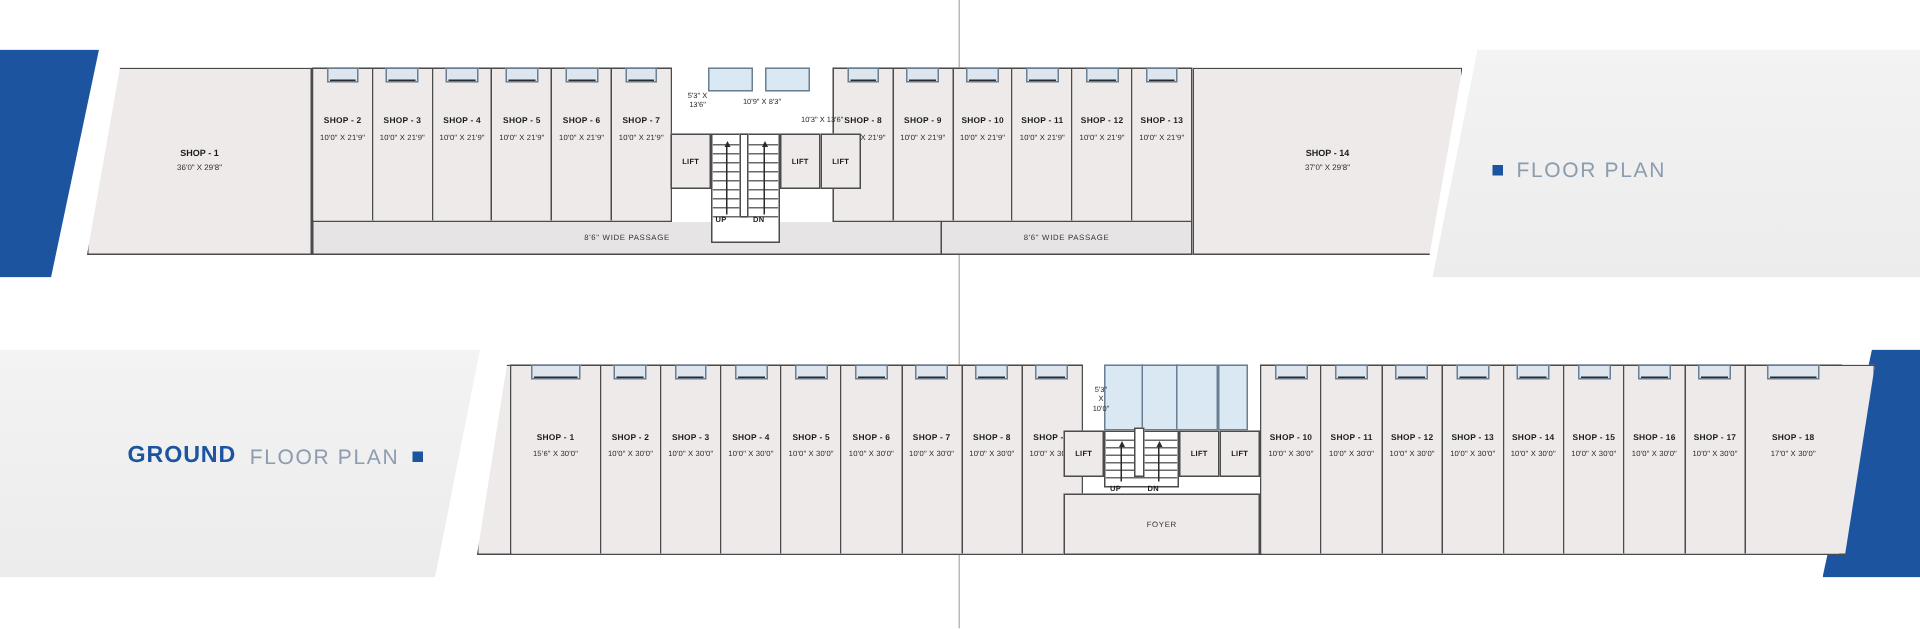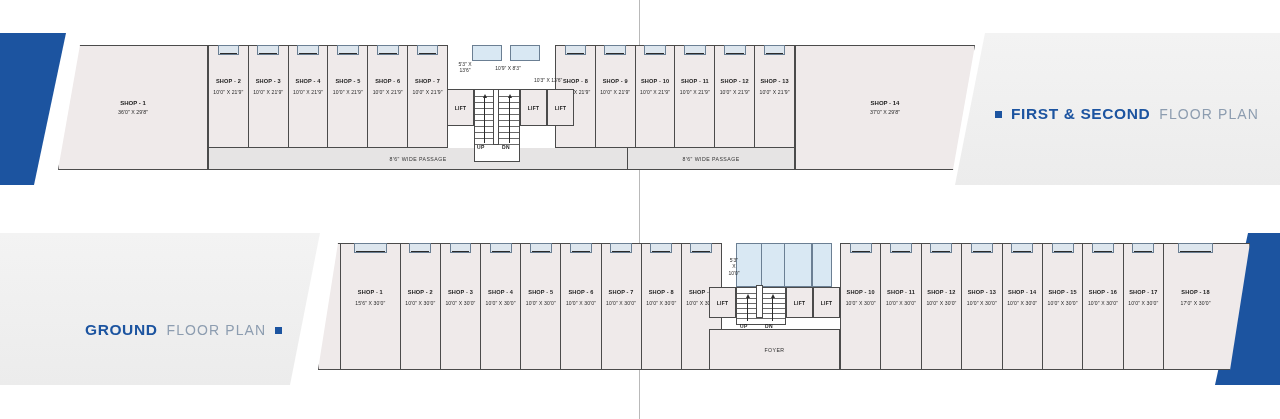--- a/index.html
+++ b/index.html
@@ -37,21 +37,21 @@
     position:absolute;left:639px;top:0;width:1px;height:419px;
     background:#b9b9b9;
   }
 
   
   .plan-title{
     position:absolute;display:flex;align-items:center;gap:9px;
     font-size:15.5px;letter-spacing:.6px;white-space:nowrap;
   }
   #title-first-second{left:995px;top:105px;}
-  #title-ground{left:85px;top:295px;margin-top:26px;}
+  #title-ground{left:85px;top:295px;}
   .title-strong{color:#1c54a0;font-weight:bold;}
   .title-light{color:#8d9db0;font-weight:normal;font-size:14px;letter-spacing:1.1px;}
   .title-bullet{width:7px;height:7px;background:#1c54a0;display:inline-block;}
 
   
   .plan{position:absolute;}
   #plan-upper{left:205px;top:40px;width:790px;height:130px;}
   #plan-lower{left:318px;top:240px;width:930px;height:130px;}
 
   
@@ -143,21 +143,20 @@
 <body>
 
 <div class="bg-panel" id="panel-top-right"></div>
 <div class="bg-panel" id="panel-bottom-left"></div>
 <div class="bg-panel" id="accent-left"></div>
 <div class="bg-panel" id="accent-right"></div>
 <div id="fold-line"></div>
 
 <div class="plan-title" id="title-first-second">
   <span class="title-bullet"></span>
-  <span class="title-strong">FIRST &amp; SECOND</span>
   <span class="title-light">FLOOR PLAN</span>
 </div>
 
 <div class="plan-title" id="title-ground">
   <span class="title-strong">GROUND</span>
   <span class="title-light">FLOOR PLAN</span>
   <span class="title-bullet"></span>
 </div>
 
 <div class="plan" id="plan-upper">

